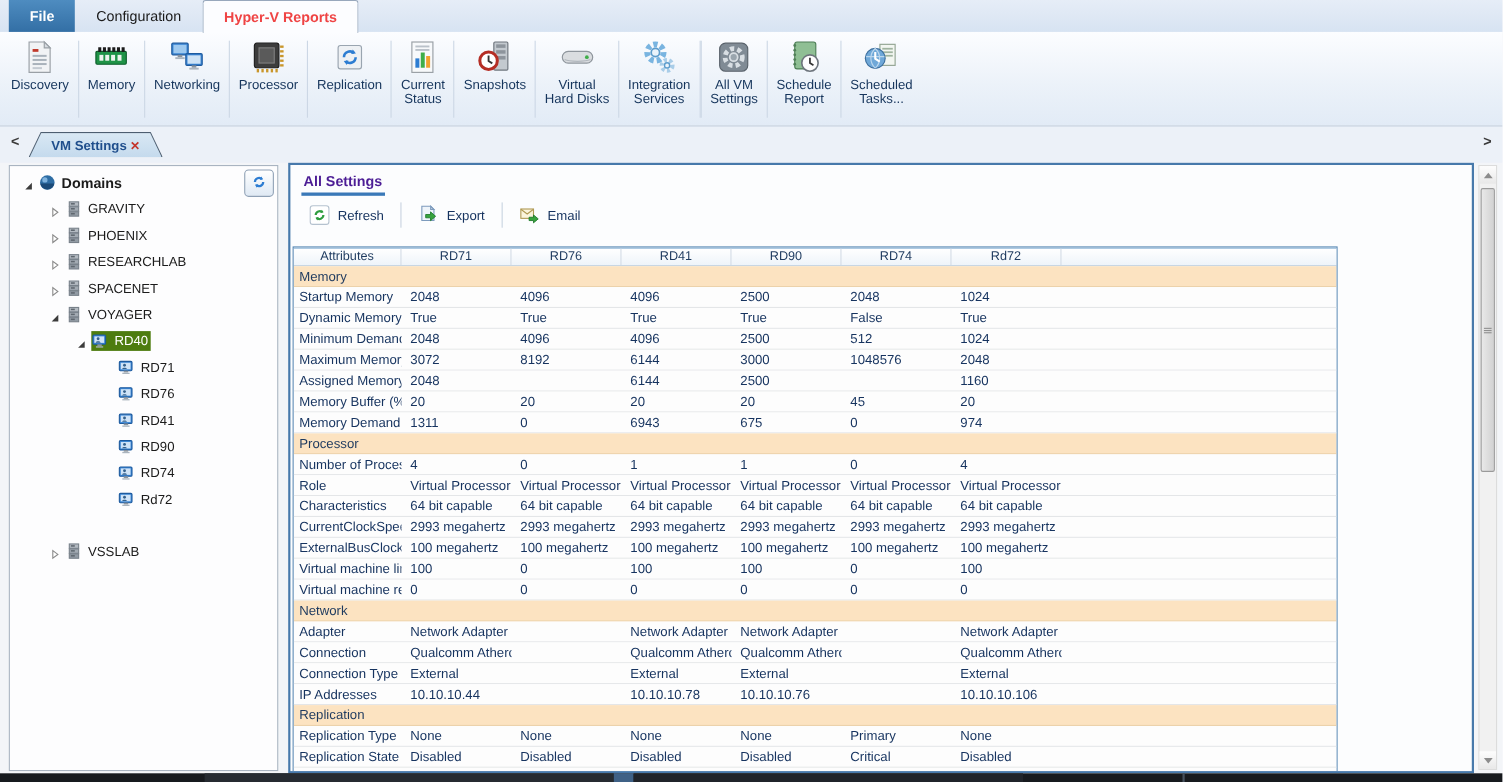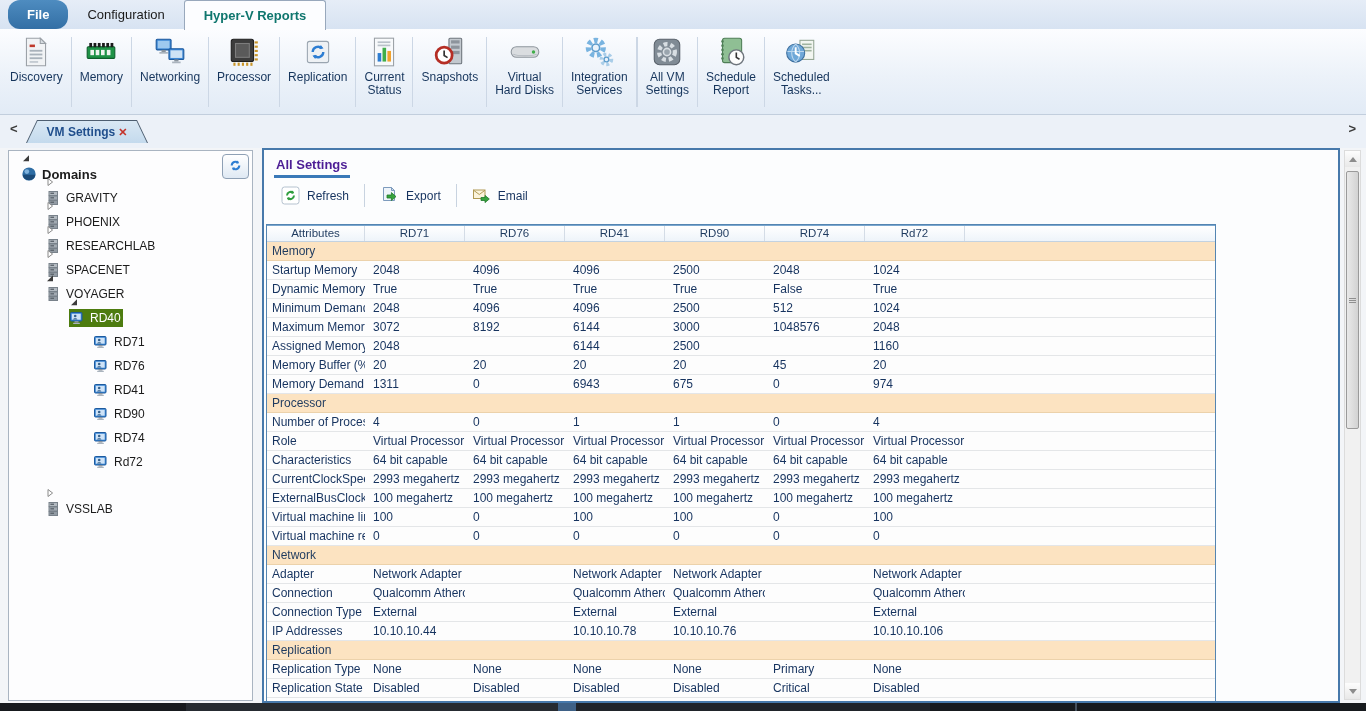--- a/index.html
+++ b/index.html
@@ -6,25 +6,25 @@
   html,body { margin:0; padding:0; }
   body {
     width:1366px; height:711px; overflow:hidden; position:relative;
     font-family:"Liberation Sans", sans-serif; background:#f3f5f8;
   }
   
   .tab-row{
     height:29px; background:linear-gradient(#e6edf7,#d7e3f2);
     display:flex; align-items:stretch; padding-left:8px; position:relative; z-index:3;
   }
-  .tab{ padding:0 19px; display:flex; align-items:center; font-size:13px; color:#1a1a1a; cursor:default;border-radius:12px; }
+  .tab{ padding:0 19px; display:flex; align-items:center; font-size:13px; color:#1a1a1a; cursor:default; }
   .tab.file{ background:linear-gradient(#4e8cc0,#336fa5); color:#fff; font-weight:bold; }
   .tab.selected{
     background:#fcfdff; border:1px solid #98a8bc; border-bottom:none;
-    border-radius:3px 3px 0 0; margin-bottom:-1px; font-weight:bold; color:#0f766e;
+    border-radius:3px 3px 0 0; margin-bottom:-1px; font-weight:bold; color:#ef4444;
   }
   
   .ribbon{
     height:86px; background:linear-gradient(#fcfdff,#ecf2f9 55%,#e2ebf6);
     border-bottom:1px solid #c2cedd; display:flex; align-items:stretch;
     padding:3px 2px 2px 2px; position:relative; z-index:2;
   }
   .ribbon-btn{ display:flex; flex-direction:column; align-items:center; padding:3px 8px 1px; cursor:default; }
   .ribbon-btn .icon{ width:34px; height:34px; margin-bottom:2px; }
   .ribbon-btn .icon svg{ width:100%; height:100%; }
@@ -46,21 +46,21 @@
   }
   .doc-tab-inner .t{ font-size:12px; font-weight:bold; color:#1f4e8c; }
   .doc-tab-inner .x{ font-size:11px; font-weight:bold; color:#c4342b; cursor:default; }
   
   .content{ position:absolute; top:148px; left:0; width:1366px; height:555px; background:#f3f5f8; }
   
   .tree-panel{
     position:absolute; left:8px; top:2px; width:245px; height:551px;
     background:#fdfdfe; border:1px solid #a9b4c1; overflow:hidden;
   }
-  .tree-row{ height:24px; display:flex; align-items:flex-start; font-size:12px; color:#1b1b1b; cursor:default;flex-direction:column; }
+  .tree-row{ height:24px; display:flex; align-items:flex-end; font-size:12px; color:#1b1b1b; cursor:default; }
   .tree-row .exp{ width:14px; height:12px; flex:0 0 14px; display:flex; align-items:center; }
   .tree-row .exp svg{ width:10px; height:10px; }
   .tree-row .ticon{ width:18px; height:16px; flex:0 0 18px; margin-right:3px; }
   .tree-row .ticon svg{ width:16px; height:16px; }
   .tree-row .tsel{ display:flex; align-items:center; padding:1px 2px 1px 0; }
   .tree-row.selected .tsel{ background:#4d7c0f; color:#fff; }
   .tree-row.bold .tlbl{ font-weight:bold; font-size:13px; }
   .tree-refresh{
     position:absolute; right:3px; top:3px; width:27px; height:25px;
     border:1px solid #8ea0b5; border-radius:4px; background:linear-gradient(#ffffff,#dfe9f4);

